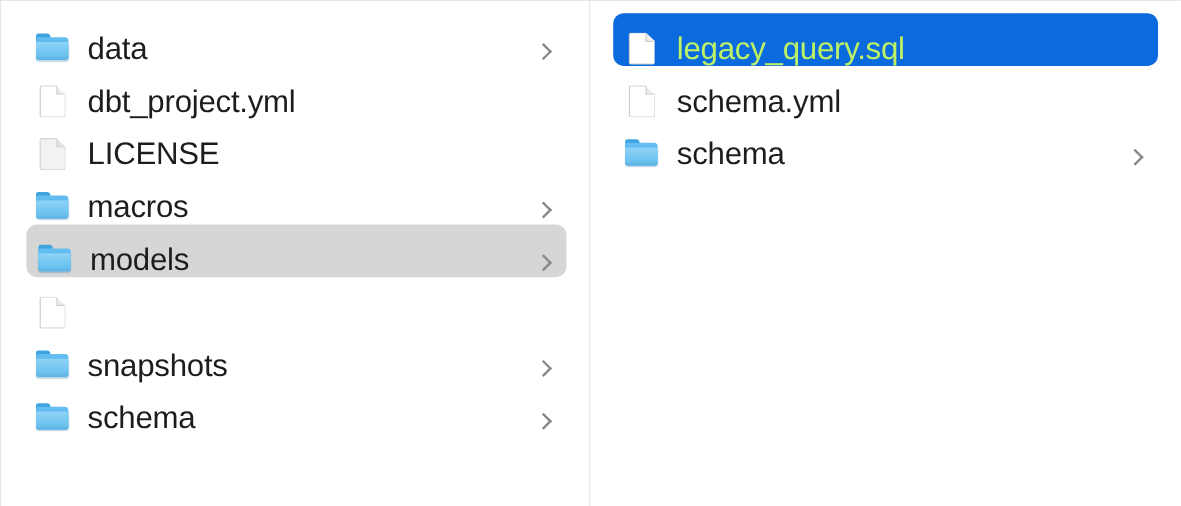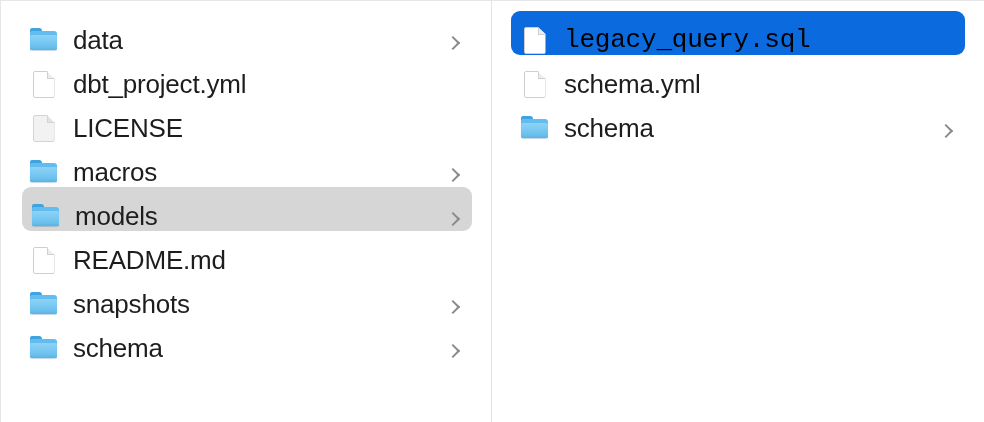--- a/index.html
+++ b/index.html
@@ -147,22 +147,21 @@
     line-height: 30px;
     color: #1d1d1f;
     letter-spacing: -0.2px;
     white-space: nowrap;
     flex: 1 1 auto;
     overflow: hidden;
     text-overflow: ellipsis;
   }
 
   .row.selected-blue .label {
-    color: #000000;
-    font-family: Liberation Mono, monospace;
+    color: #bef264;
   }
 
   .chevron {
     flex: 0 0 auto;
     width: 14px;
     height: 22px;
     position: relative;
     margin-left: 10px;
   }
   .chevron::before {
@@ -231,21 +230,20 @@
           <span class="lip"></span>
         </span>
         <span class="label">models</span>
         <span class="chevron"></span>
       </div>
       <div class="row">
         <span class="icon file-icon">
           <span class="sheet"></span>
           <span class="fold"></span>
         </span>
-        <span class="label">README.md</span>
         <span class="chevron hidden"></span>
       </div>
       <div class="row">
         <span class="icon folder-icon">
           <span class="tab"></span>
           <span class="back"></span>
           <span class="front"></span>
           <span class="lip"></span>
         </span>
         <span class="label">snapshots</span>

